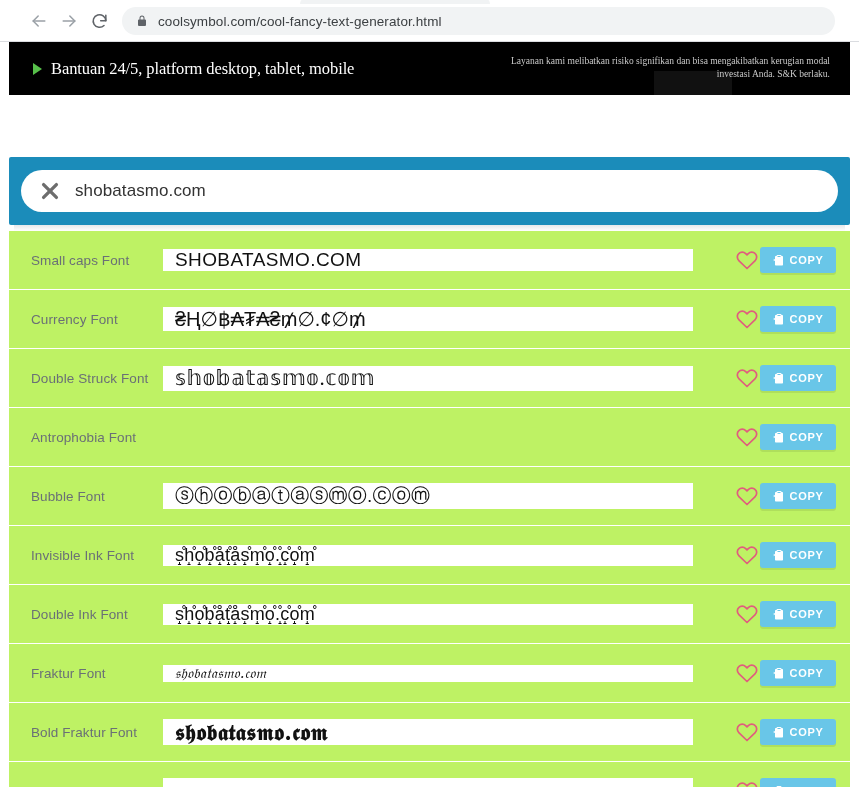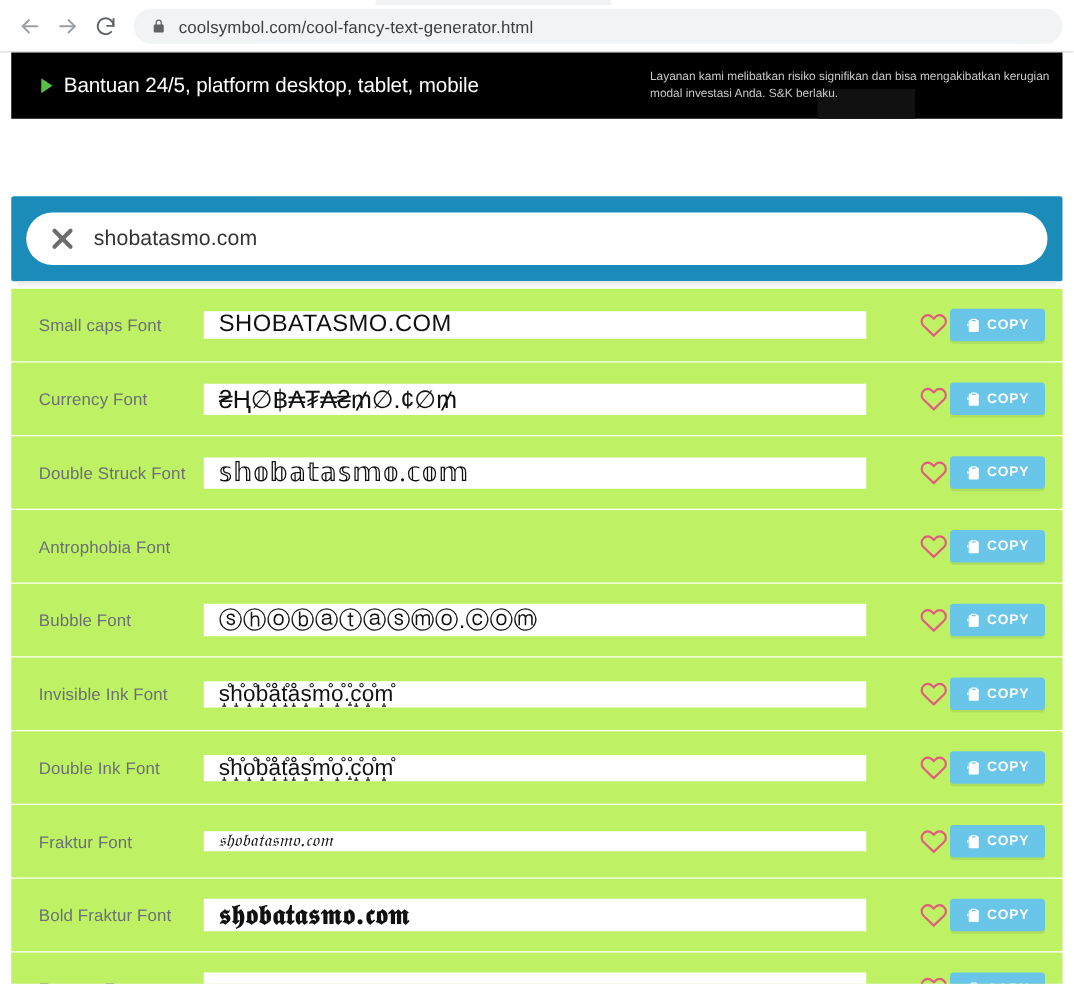--- a/index.html
+++ b/index.html
@@ -11,21 +11,21 @@
     background: #ffffff;
     font-family: "Liberation Sans", sans-serif;
   }
 
   
   #browser-chrome {
     height: 42px;
     background: #ffffff;
     display: flex;
     align-items: center;
-    padding: 0 9px;
+    padding: 0 24px;
     position: relative;
   }
   #browser-chrome::after {
     content: "";
     position: absolute;
     left: 0; right: 0; bottom: 0;
     height: 1px;
     background: #dadce0;
   }
   .tab-stub {
@@ -72,20 +72,21 @@
     letter-spacing: 0.1px;
   }
 
   
   #ad-banner {
     position: relative;
     height: 53px;
     margin: 0 9px;
     background: #000000;
     overflow: hidden;
+    font-family: Liberation Serif, serif;
   }
   .ad-left {
     position: absolute;
     left: 24px;
     top: 50%;
     transform: translateY(-50%);
     display: flex;
     align-items: center;
     gap: 9px;
   }
@@ -96,25 +97,25 @@
     border-bottom: 6px solid transparent;
   }
   .ad-headline {
     color: #ffffff;
     font-size: 16.5px;
     letter-spacing: -0.1px;
     white-space: nowrap;
   }
   .ad-right {
     position: absolute;
-    right: 0;
+    right: 20px;
     top: 50%;
     transform: translateY(-50%);
     width: 330px;
-    text-align: left;
+    text-align: right;
     color: #c9c9c9;
     font-size: 9.5px;
     line-height: 1.45;
   }
   .ad-ghost {
     position: absolute;
     right: 118px;
     bottom: -6px;
     width: 78px;
     height: 30px;

